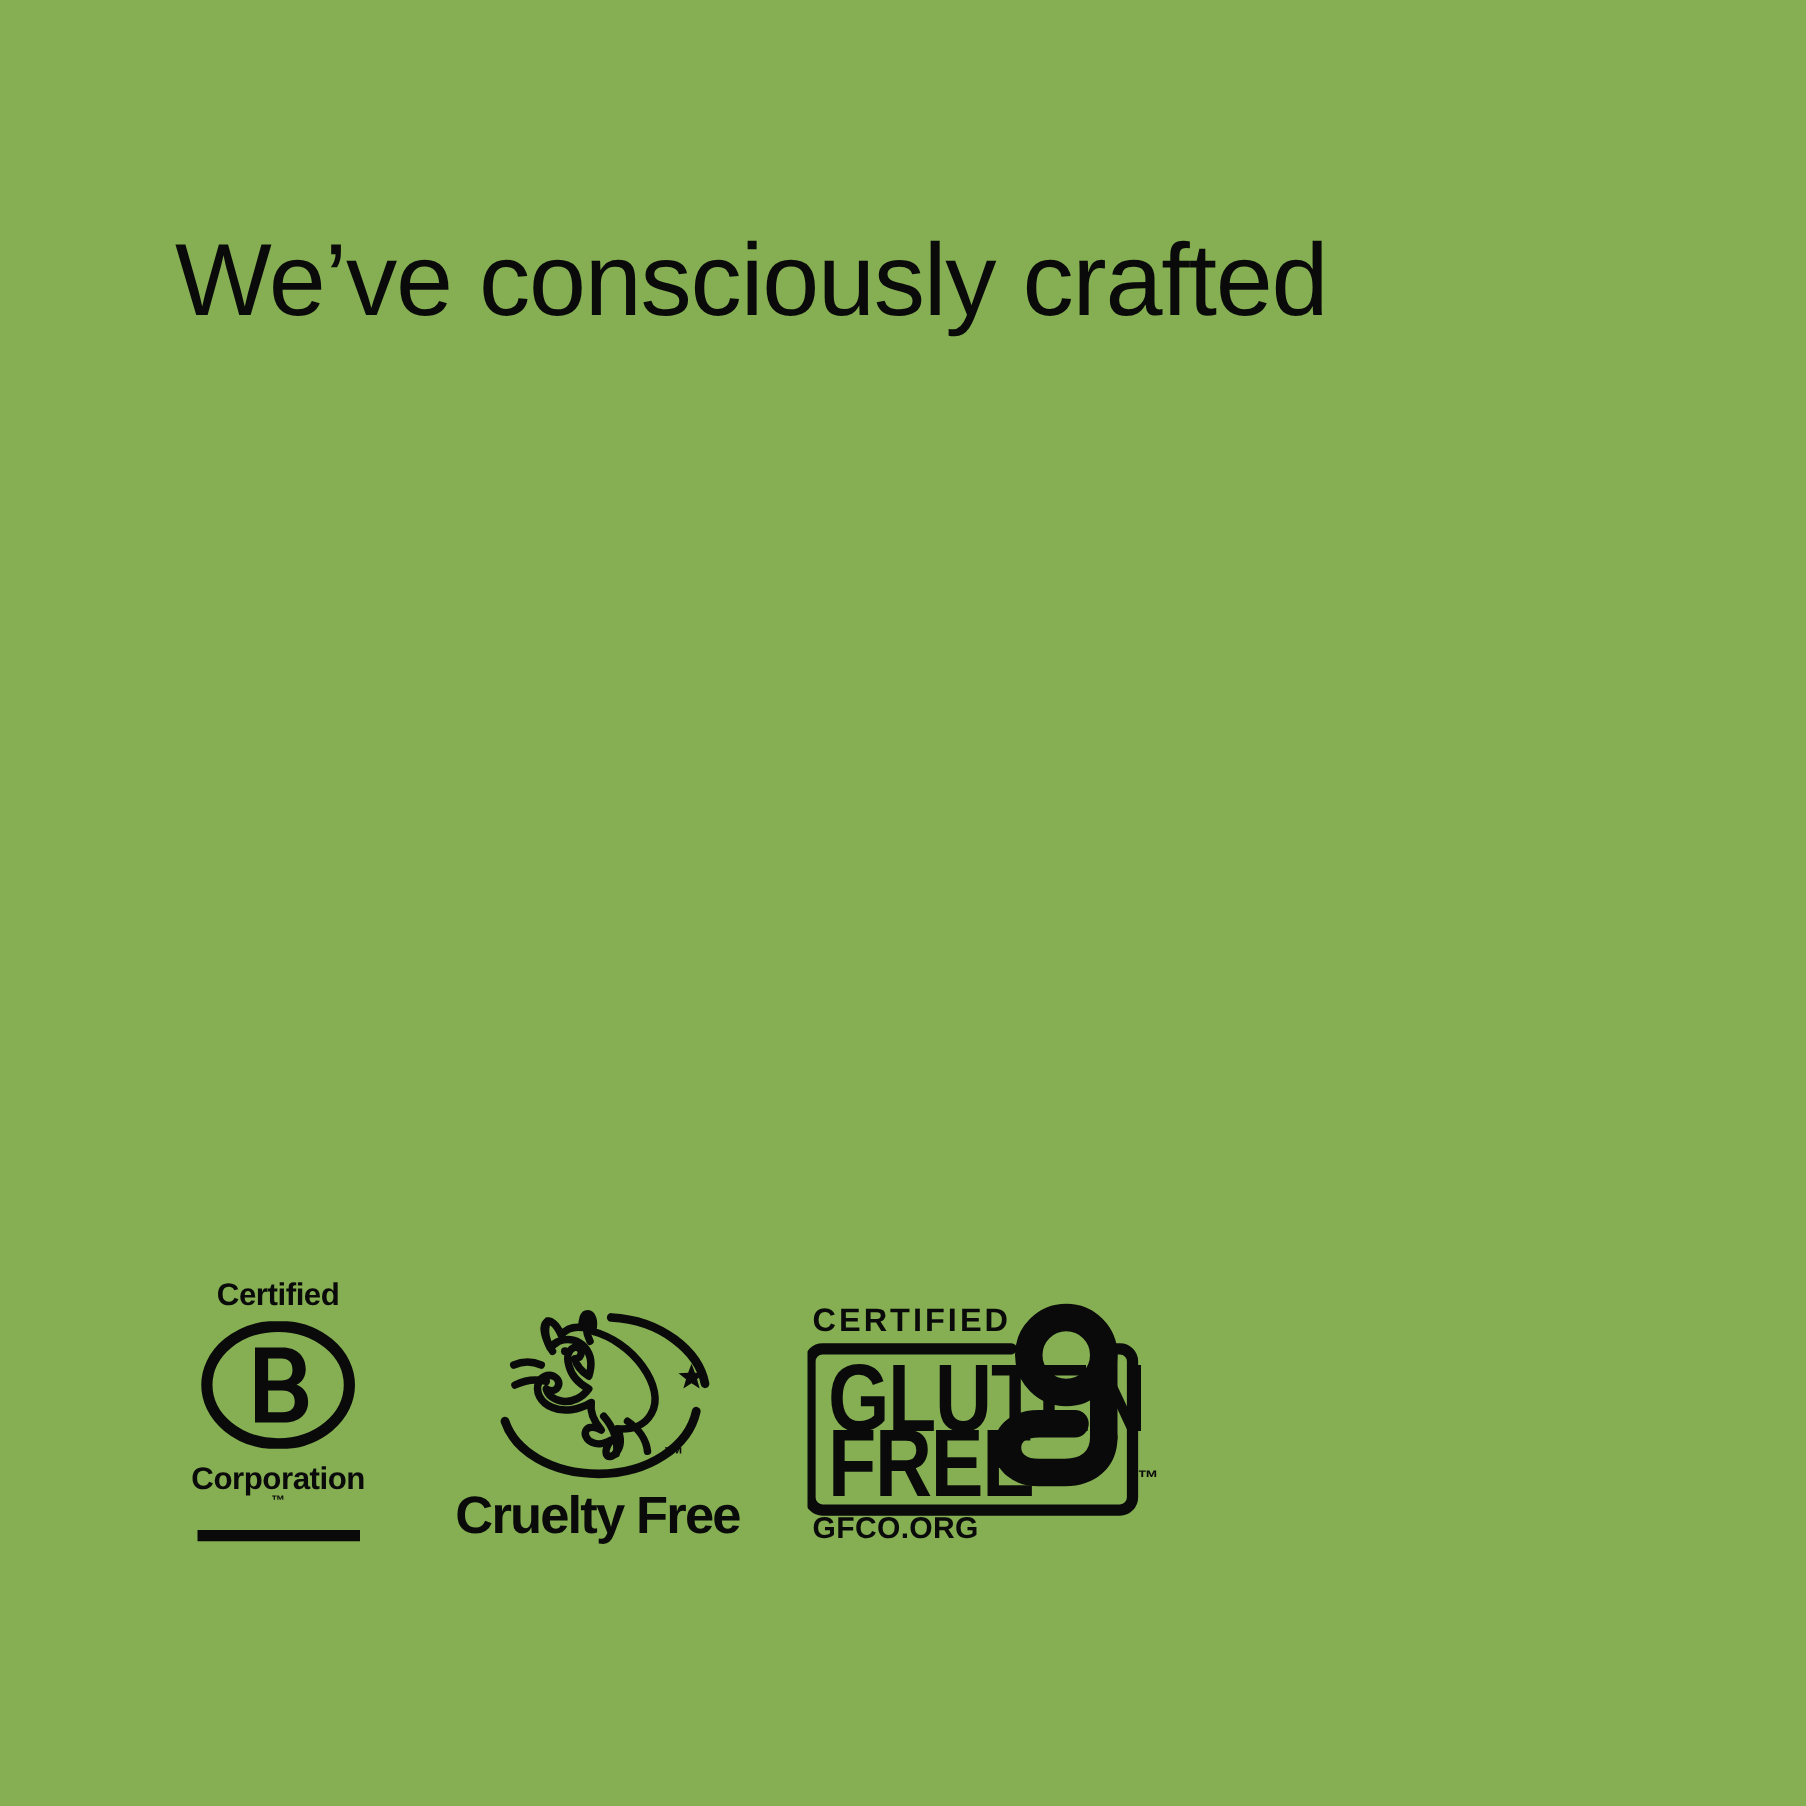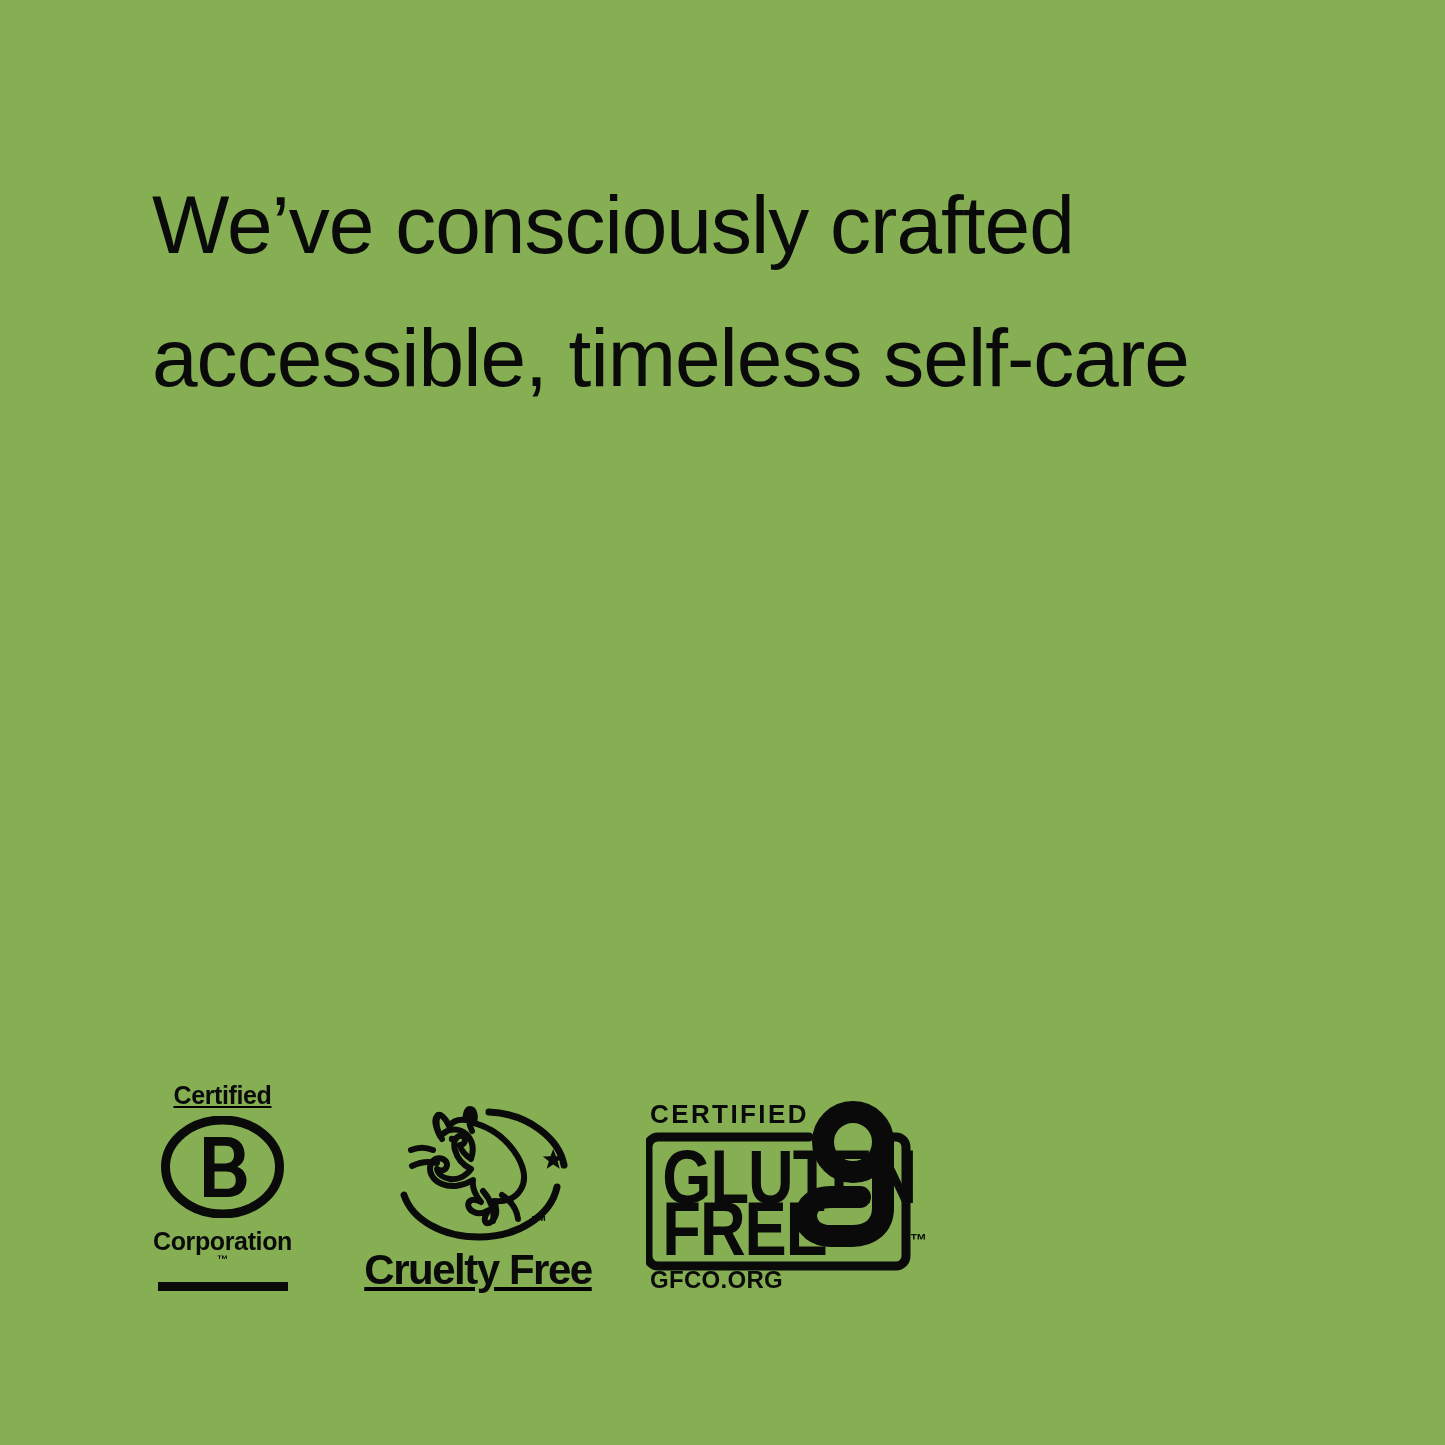--- a/index.html
+++ b/index.html
@@ -16,43 +16,42 @@
     position: relative;
     width: 1445px;
     height: 1445px;
     background: #85af52;
     box-sizing: border-box;
   }
 
   
   #headline {
     position: absolute;
-    left: 152px;
+    left: 140px;
     top: 158px;
     width: 1240px;
   }
   .headline-line {
     font-family: "Liberation Sans", sans-serif;
     font-size: 82px;
     line-height: 133px;
     font-weight: 500;
     letter-spacing: -0.012em;
     color: #0a0a0a;
     white-space: nowrap;
   }
 
   
   #badge-row {
     position: absolute;
     left: 150px;
-    top: 1076px;
+    top: 1018px;
     height: 215px;
     display: flex;
     align-items: flex-end;
-    text-decoration: underline;
   }
 
   
   #badge-bcorp {
     width: 145px;
     position: relative;
     text-align: center;
     color: #0a0a0a;
   }
   #bcorp-certified {
@@ -129,21 +128,20 @@
     display: block;
   }
 </style>
 </head>
 <body>
 
 <div id="canvas" style="background: rgb(133, 175, 82);">
 
   <div id="headline">
     <div class="headline-line">We’ve consciously crafted</div>
-    <div class="headline-line">accessible, timeless self-care</div>
   </div>
 
   <div id="badge-row">
 
     <div id="badge-bcorp">
       <div id="bcorp-certified">Certified</div>
 
       <svg id="bcorp-mark" viewBox="0 0 127 102" aria-hidden="true">
 
         <ellipse cx="63.5" cy="51" rx="57" ry="47" fill="none" stroke="#0a0a0a" stroke-width="9"></ellipse>

